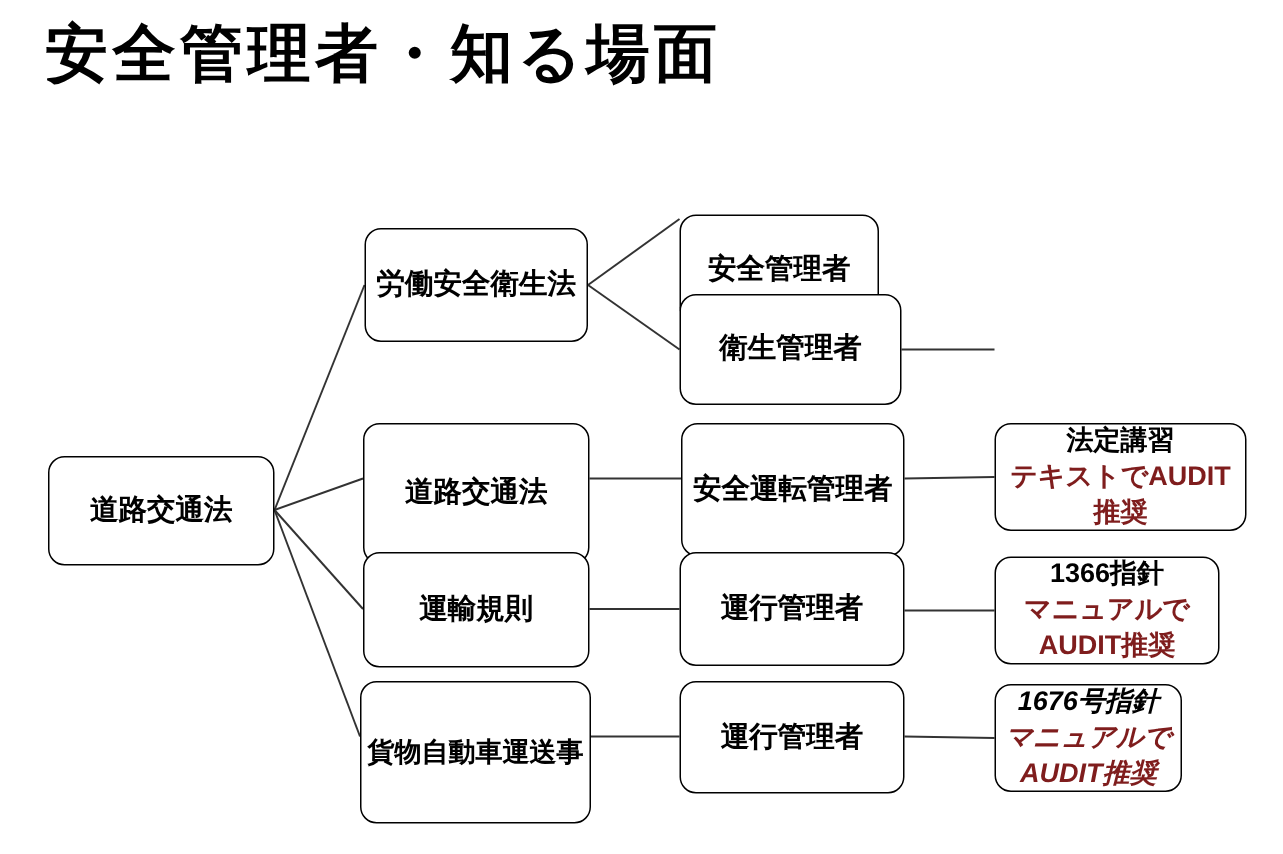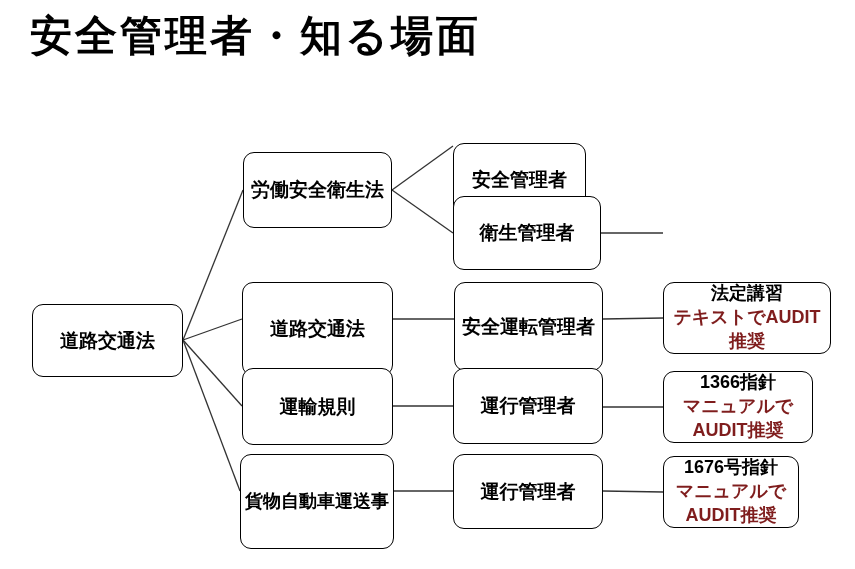--- a/index.html
+++ b/index.html
@@ -93,19 +93,19 @@
     <span class="nline em">テキストでAUDIT</span>
     <span class="nline em">推奨</span>
   </div>
 
   <div class="node small" style="left:663px; top:371px; width:150px; height:72px;">
     <span class="nline">1366指針</span>
     <span class="nline em">マニュアルで</span>
     <span class="nline em">AUDIT推奨</span>
   </div>
 
-  <div class="node small" style="left:663px; top:456px; width:136px; height:72px;">
+  <div class="node small" style="left:663px; top:456px; width:125px; height:72px;font-style:italic;">
     <span class="nline">1676号指針</span>
     <span class="nline em">マニュアルで</span>
     <span class="nline em">AUDIT推奨</span>
   </div>
 
 </div>
 
 </body></html>

